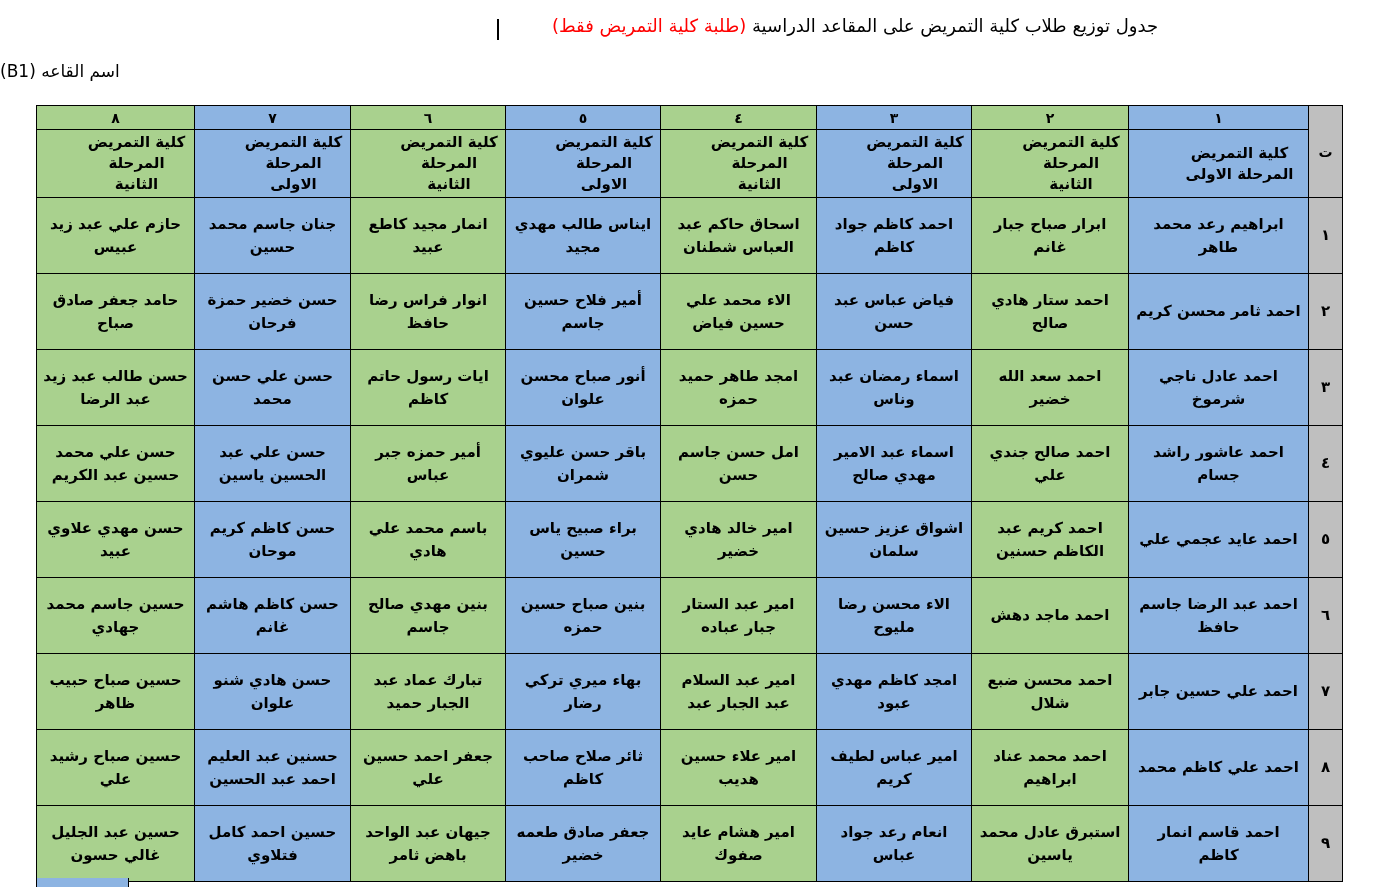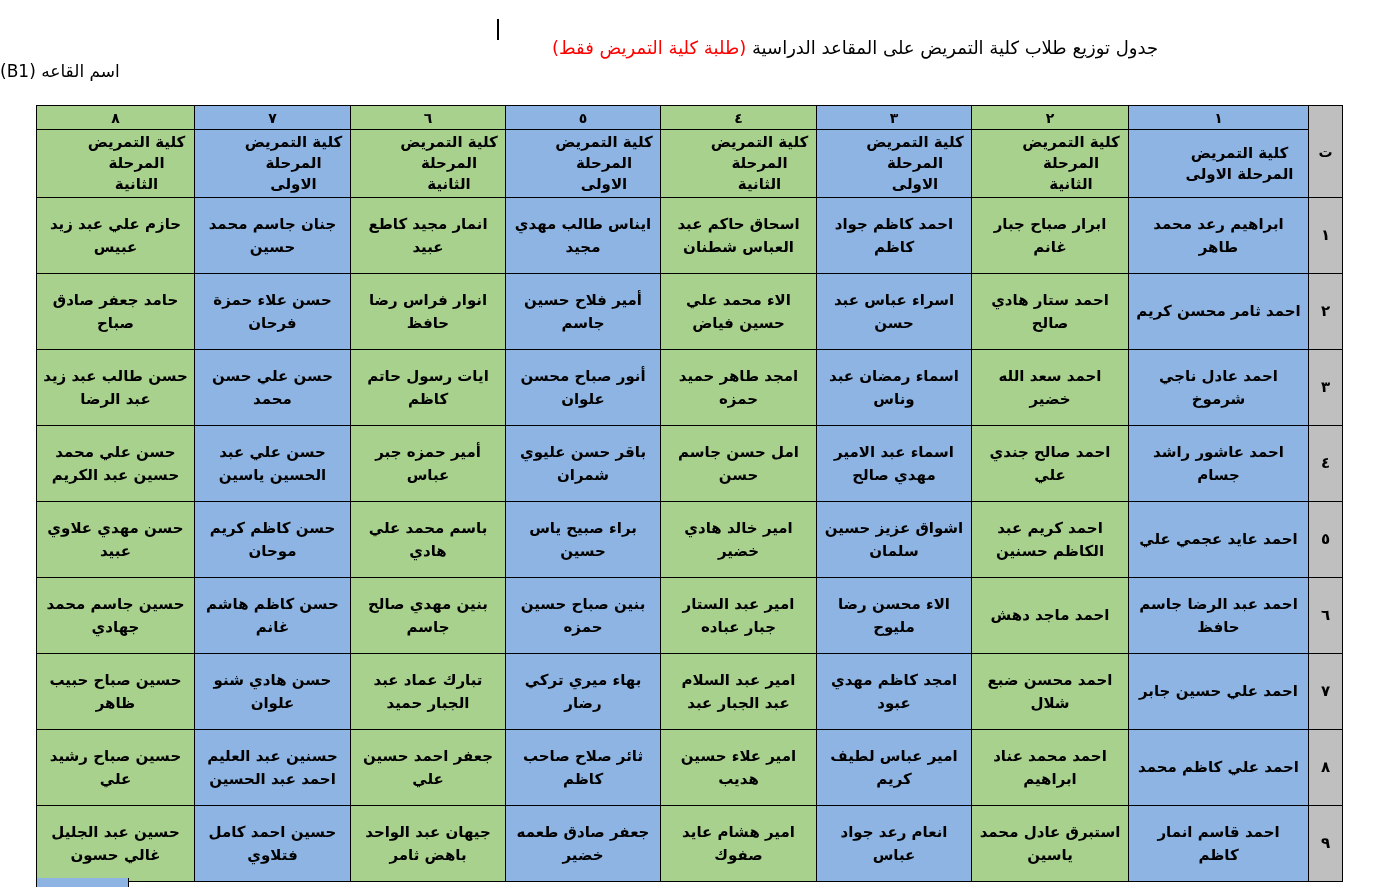--- a/index.html
+++ b/index.html
@@ -1,21 +1,21 @@
 <!DOCTYPE html>
 <html lang="ar"><head>
 <meta charset="utf-8">
 <style>
   * { margin:0; padding:0; box-sizing:border-box; }
   html,body { width:1374px; height:890px; background:#ffffff; overflow:hidden; }
   body { font-family:"DejaVu Sans", sans-serif; color:#000; position:relative; }
 
   .title-line {
     position:absolute; top:14px; left:340px; right:4px;
-    direction:rtl; text-align:center; font-size:18px; line-height:24px;margin-top:22px;
+    direction:rtl; text-align:center; font-size:18px; line-height:24px;
   }
   .title-highlight { color:#FF0000; }
   .text-caret {
     position:absolute; left:497px; top:19px; width:2px; height:21px; background:#000;
   }
   .subtitle-line {
     position:absolute; top:60px; left:0; right:40px;
     direction:rtl; text-align:left; font-size:17px; line-height:22px;
   }
 
@@ -100,25 +100,25 @@
         <td class="c-second">اسحاق حاكم عبد العباس شطنان</td>
         <td class="c-first">ايناس طالب مهدي مجيد</td>
         <td class="c-second">انمار مجيد كاطع عبيد</td>
         <td class="c-first">جنان جاسم محمد حسين</td>
         <td class="c-second">حازم علي عبد زيد عبيس</td>
       </tr>
       <tr class="data-row">
         <td class="c-index">٢</td>
         <td class="c-first">احمد ثامر محسن كريم</td>
         <td class="c-second">احمد ستار هادي صالح</td>
-        <td class="c-first">اسراء عباس عبد حسن</td>
+        <td class="c-first">فياض عباس عبد حسن</td>
         <td class="c-second">الاء محمد علي حسين فياض</td>
         <td class="c-first">أمير فلاح حسين جاسم</td>
         <td class="c-second">انوار فراس رضا حافظ</td>
-        <td class="c-first">حسن علاء حمزة فرحان</td>
+        <td class="c-first">حسن خضير حمزة فرحان</td>
         <td class="c-second">حامد جعفر صادق صباح</td>
       </tr>
       <tr class="data-row">
         <td class="c-index">٣</td>
         <td class="c-first">احمد عادل ناجي شرموخ</td>
         <td class="c-second">احمد سعد الله خضير</td>
         <td class="c-first">اسماء رمضان عبد وناس</td>
         <td class="c-second">امجد طاهر حميد حمزه</td>
         <td class="c-first">أنور صباح محسن علوان</td>
         <td class="c-second">ايات رسول حاتم كاظم</td>

